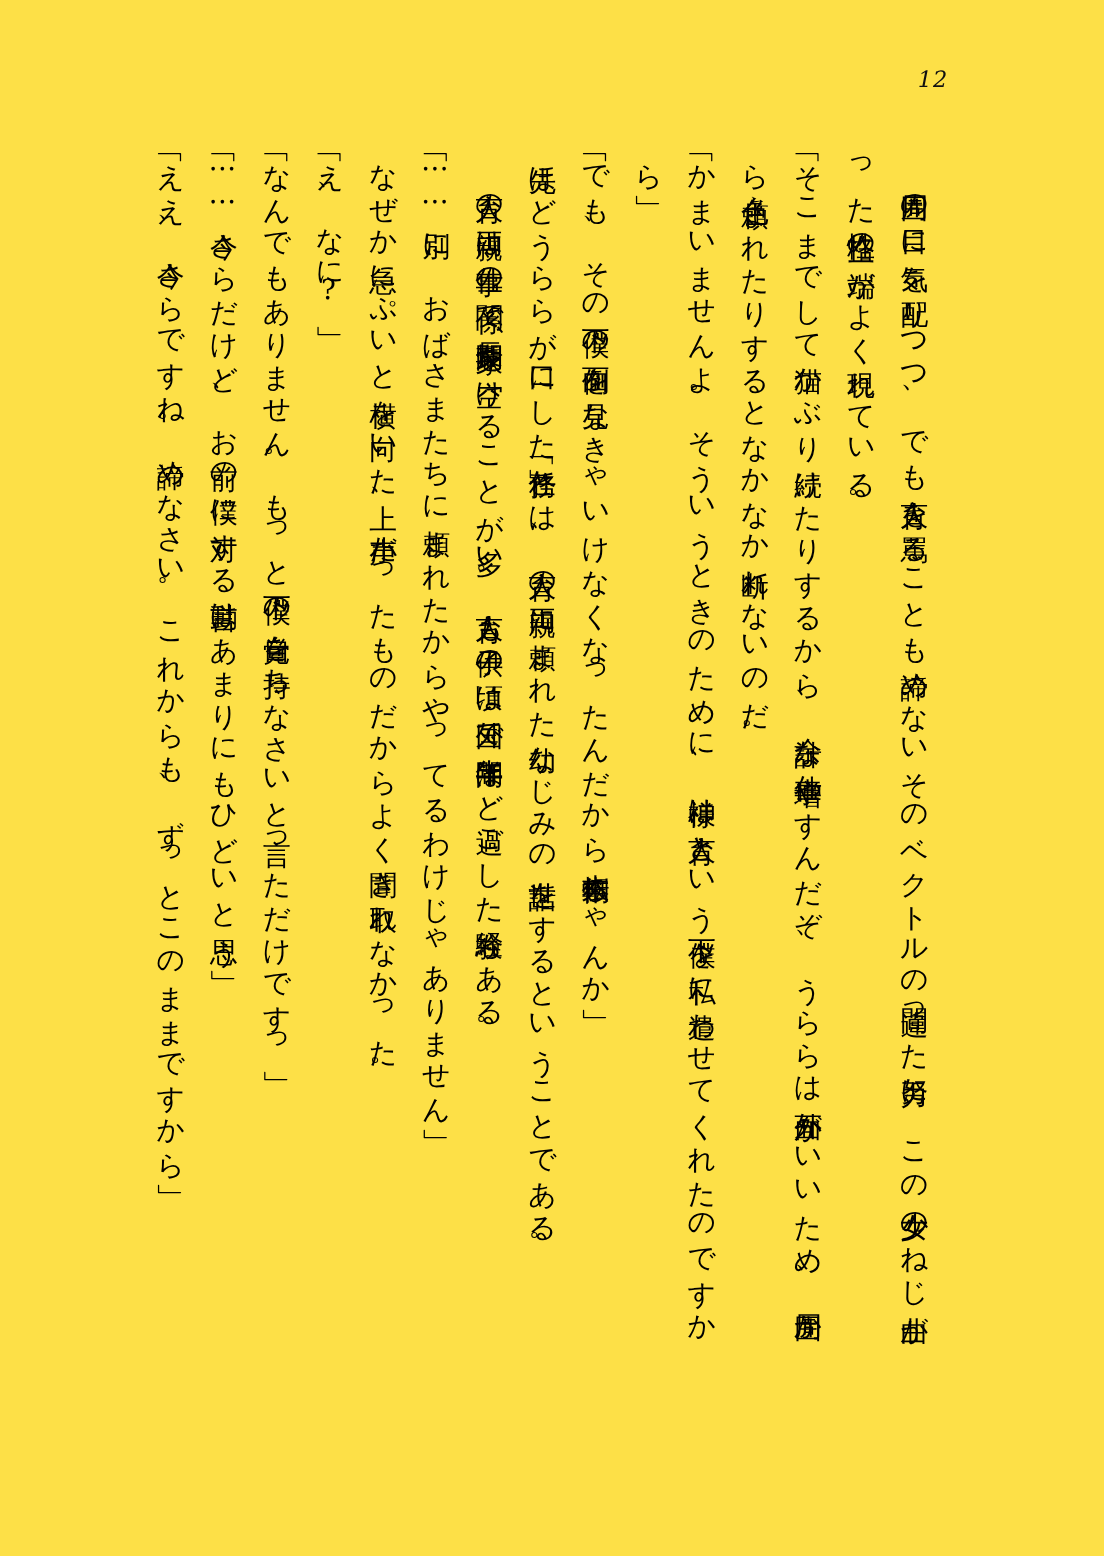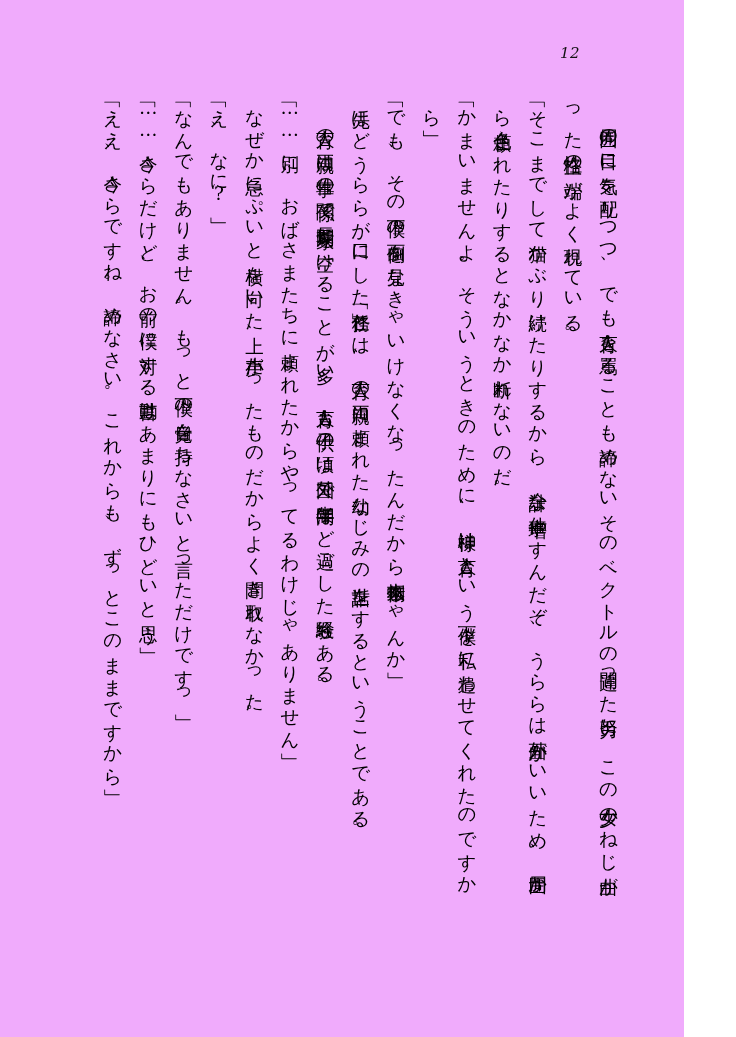--- a/index.html
+++ b/index.html
@@ -9,23 +9,23 @@
   }
   body {
     width: 736px;
     height: 1037px;
     overflow: hidden;
     font-family: "DejaVu Serif", "Liberation Serif", serif;
     color: #000000;
   }
   .page {
     position: relative;
-    width: 684px;
+    width: 736px;
     height: 1037px;
-    background: #f0abfc;
+    background: #fde047;
   }
   .page-number {
     position: absolute;
     top: 44px;
     left: 0;
     right: 104px;
     text-align: right;
     font-size: 15px;
     font-style: italic;
     font-family: "DejaVu Serif", "Liberation Serif", serif;

